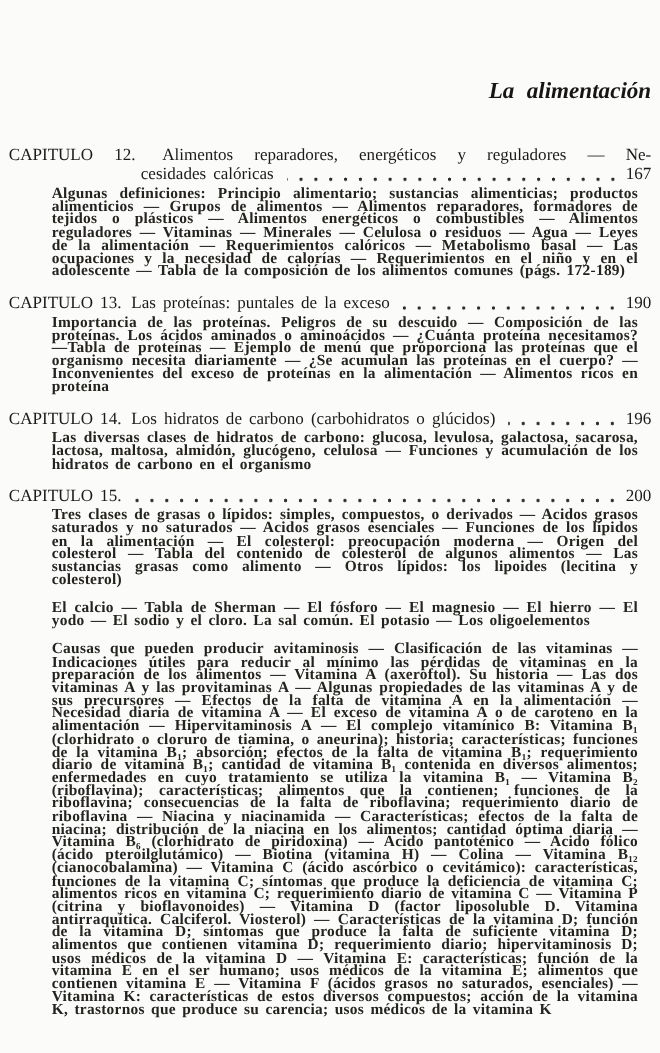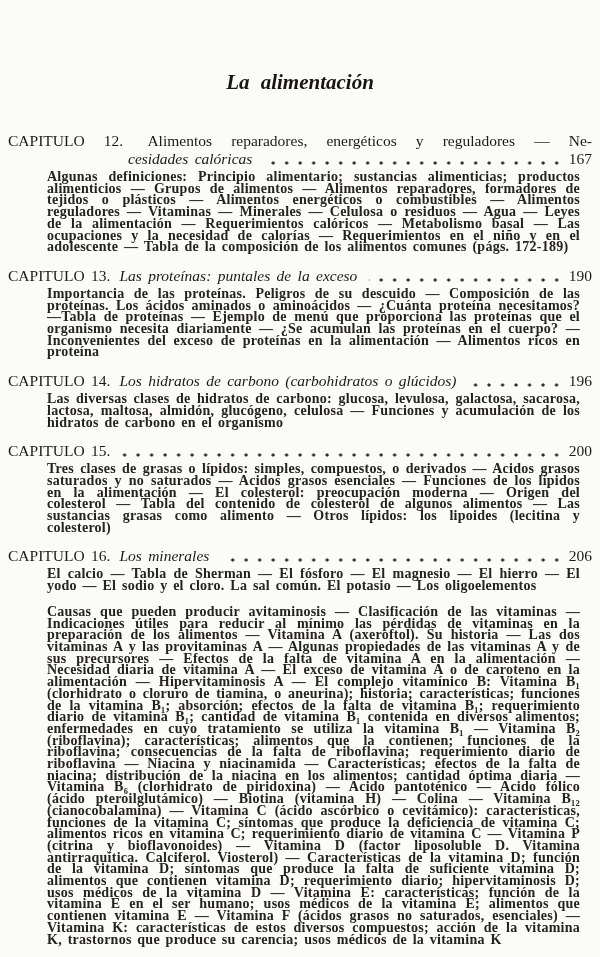--- a/index.html
+++ b/index.html
@@ -37,21 +37,21 @@
     right: 4px;
     top: 0;
     font-size: 13.5px;
     font-weight: 700;
     color: #2a2927;
   }
 
   
   .section-title {
     margin-top: 51px;
-    text-align: center;
+    text-align: right;
     font-size: 21px;
     font-style: italic;
     font-weight: 700;
     word-spacing: 6px;
     color: #171614;
   }
 
   
   .toc {
     margin-top: 37px;
@@ -66,21 +66,20 @@
     line-height: 18px;
     word-spacing: 2.5px;
     color: #1b1a18;
   }
   .h-row .cap {
     white-space: nowrap;
   }
   .h-row .ttl {
     margin-left: 9px;
     white-space: nowrap;
-    font-style: italic;
   }
   .h-wrap-line1 {
     font-size: 15.5px;
     line-height: 18px;
     word-spacing: 2.5px;
     color: #1b1a18;
     text-align: justify;
     text-align-last: justify;
   }
   .h-wrap-line1 .cap { margin-right: 6px; }
@@ -162,26 +161,20 @@
     <div class="chapter">
       <div class="h-row">
         <span class="cap">CAPITULO 15.</span>
         <span class="leader"></span>
         <span class="pg">200</span>
       </div>
       <p class="desc">Tres clases de grasas o lípidos: simples, compuestos, o derivados — Acidos grasos saturados y no saturados — Acidos grasos esenciales — Funciones de los lípidos en la alimentación — El colesterol: preocupación moderna — Origen del colesterol — Tabla del contenido de colesterol de algunos alimentos — Las sustancias grasas como alimento — Otros lípidos: los lipoides (lecitina y colesterol)</p>
     </div>
 
     <div class="chapter">
-      <div class="h-row">
-        <span class="cap">CAPITULO 16.</span>
-        <span class="ttl">Los minerales</span>
-        <span class="leader"></span>
-        <span class="pg">206</span>
-      </div>
       <p class="desc">El calcio — Tabla de Sherman — El fósforo — El magnesio — El hierro — El yodo — El sodio y el cloro. La sal común. El potasio — Los oligoelementos</p>
     </div>
 
     <div class="chapter">
       <p class="desc">Causas que pueden producir avitaminosis — Clasificación de las vitaminas — Indicaciones útiles para reducir al mínimo las pérdidas de vitaminas en la preparación de los alimentos — Vitamina A (axeroftol). Su historia — Las dos vitaminas A y las provitaminas A — Algunas propiedades de las vitaminas A y de sus precursores — Efectos de la falta de vitamina A en la alimentación — Necesidad diaria de vitamina A — El exceso de vitamina A o de caroteno en la alimentación — Hipervitaminosis A — El complejo vitamínico B: Vitamina B₁ (clorhidrato o cloruro de tiamina, o aneurina); historia; características; funciones de la vitamina B₁; absorción; efectos de la falta de vitamina B₁; requerimiento diario de vitamina B₁; cantidad de vitamina B₁ contenida en diversos alimentos; enfermedades en cuyo tratamiento se utiliza la vitamina B₁ — Vitamina B₂ (riboflavina); características; alimentos que la contienen; funciones de la riboflavina; consecuencias de la falta de riboflavina; requerimiento diario de riboflavina — Niacina y niacinamida — Características; efectos de la falta de niacina; distribución de la niacina en los alimentos; cantidad óptima diaria — Vitamina B₆ (clorhidrato de piridoxina) — Acido pantoténico — Acido fólico (ácido pteroilglutámico) — Biotina (vitamina H) — Colina — Vitamina B₁₂ (cianocobalamina) — Vitamina C (ácido ascórbico o cevitámico): características, funciones de la vitamina C; síntomas que produce la deficiencia de vitamina C; alimentos ricos en vitamina C; requerimiento diario de vitamina C — Vitamina P (citrina y bioflavonoides) — Vitamina D (factor liposoluble D. Vitamina antirraquítica. Calciferol. Viosterol) — Características de la vitamina D; función de la vitamina D; síntomas que produce la falta de suficiente vitamina D; alimentos que contienen vitamina D; requerimiento diario; hipervitaminosis D; usos médicos de la vitamina D — Vitamina E: características; función de la vitamina E en el ser humano; usos médicos de la vitamina E; alimentos que contienen vitamina E — Vitamina F (ácidos grasos no saturados, esenciales) — Vitamina K: características de estos diversos compuestos; acción de la vitamina K, trastornos que produce su carencia; usos médicos de la vitamina K</p>
     </div>
 
   </div>
 </div>
 

